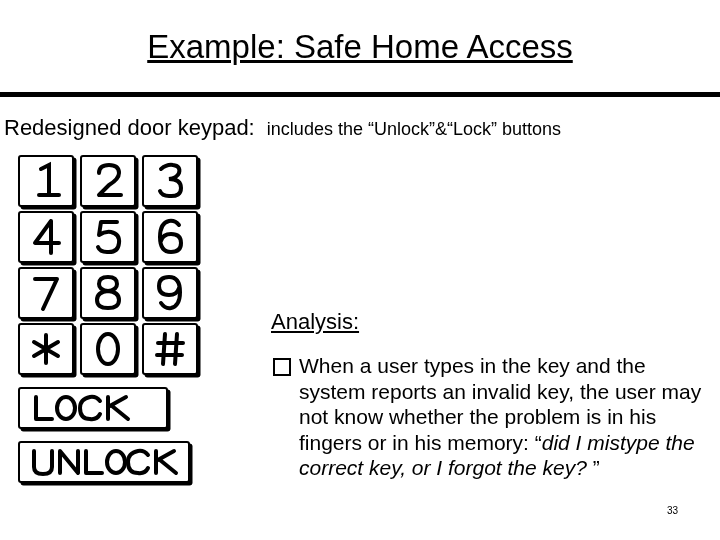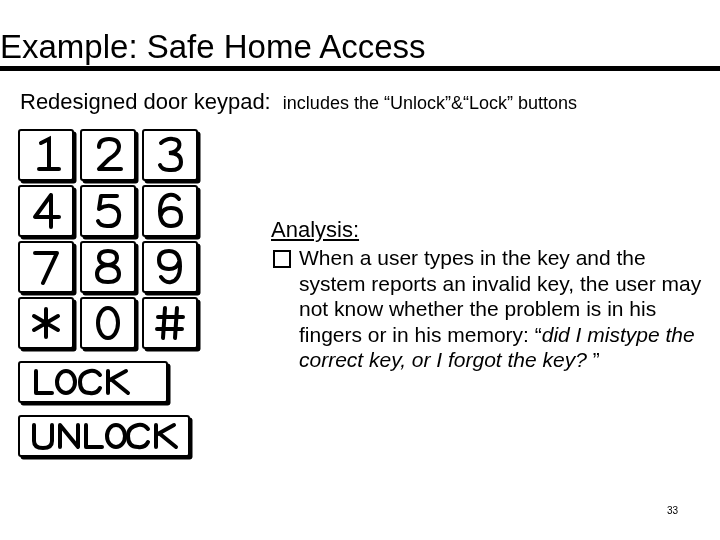--- a/index.html
+++ b/index.html
@@ -6,43 +6,44 @@
   body {
     width: 720px;
     height: 540px;
     background: #fff;
     font-family: Arial, Helvetica, sans-serif;
     color: #000;
     position: relative;
     overflow: hidden;
   }
   .title {
-    text-align: left;
+    text-align: center;
     font-size: 33px;
     font-weight: 400;
     padding-top: 28px;
-    padding-bottom: 0;
+    padding-bottom: 26px;
+    text-decoration: underline;
   }
   .rule {
     border: none;
     border-top: 5px solid #000;
     width: 100%;
     margin: 0;
   }
   .subtitle-row {
-    padding: 18px 20px 10px 20px;
+    padding: 18px 20px 10px 4px;
     font-size: 22px;
   }
   .subtitle-note {
     font-size: 18px;
     padding-left: 6px;
   }
   .content {
     display: flex;
-    align-items: center;
+    align-items: flex-end;
     padding: 0 18px 0 18px;
   }
   .keypad-col {
     flex: 0 0 215px;
     padding-top: 4px;
   }
   .keypad-grid {
     display: grid;
     grid-template-columns: repeat(3, 56px);
     grid-auto-rows: 52px;
@@ -78,21 +79,21 @@
     padding-left: 38px;
     padding-top: 10px;
   }
   .analysis-heading {
     font-size: 22px;
     text-decoration: underline;
   }
   .bullet-list {
     list-style: none;
     padding-left: 0;
-    margin-top: 2px;
+    margin-top: 18px;
   }
   .bullet-item {
     font-size: 21px;
     line-height: 1.22;
     position: relative;
     padding-left: 28px;
     margin-bottom: 2px;
   }
   .bullet-item::before {
     content: "";

